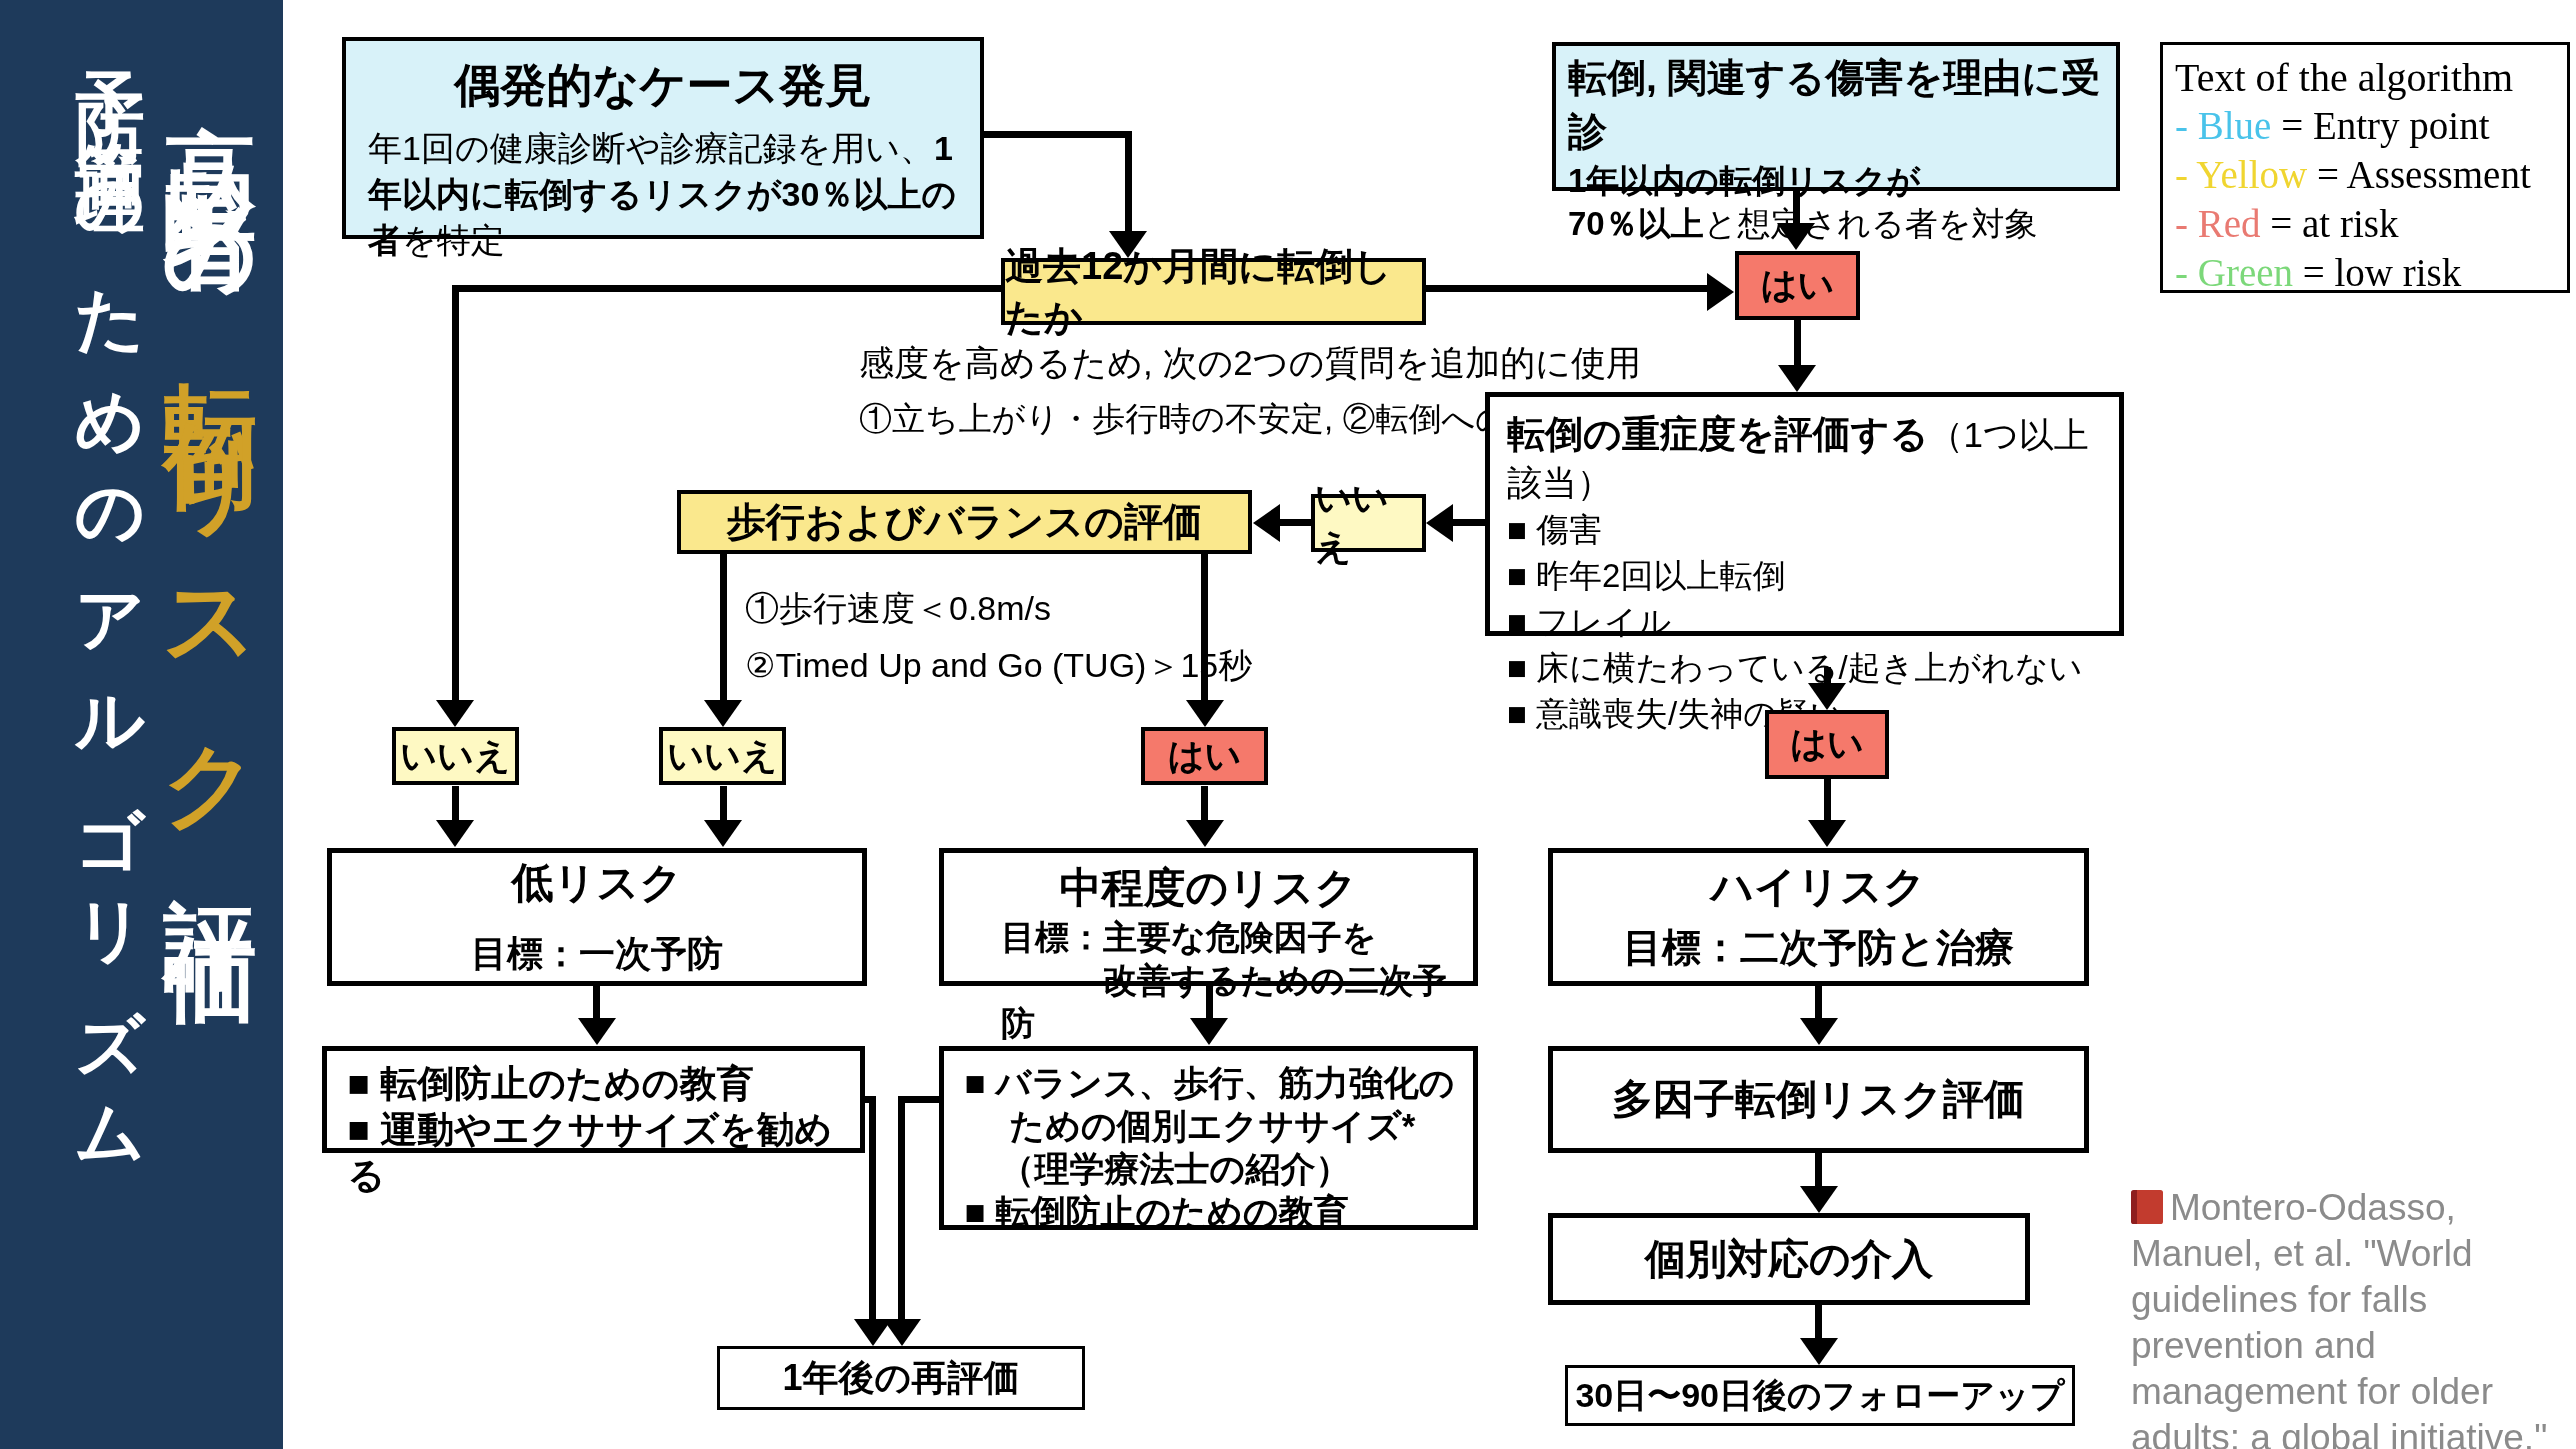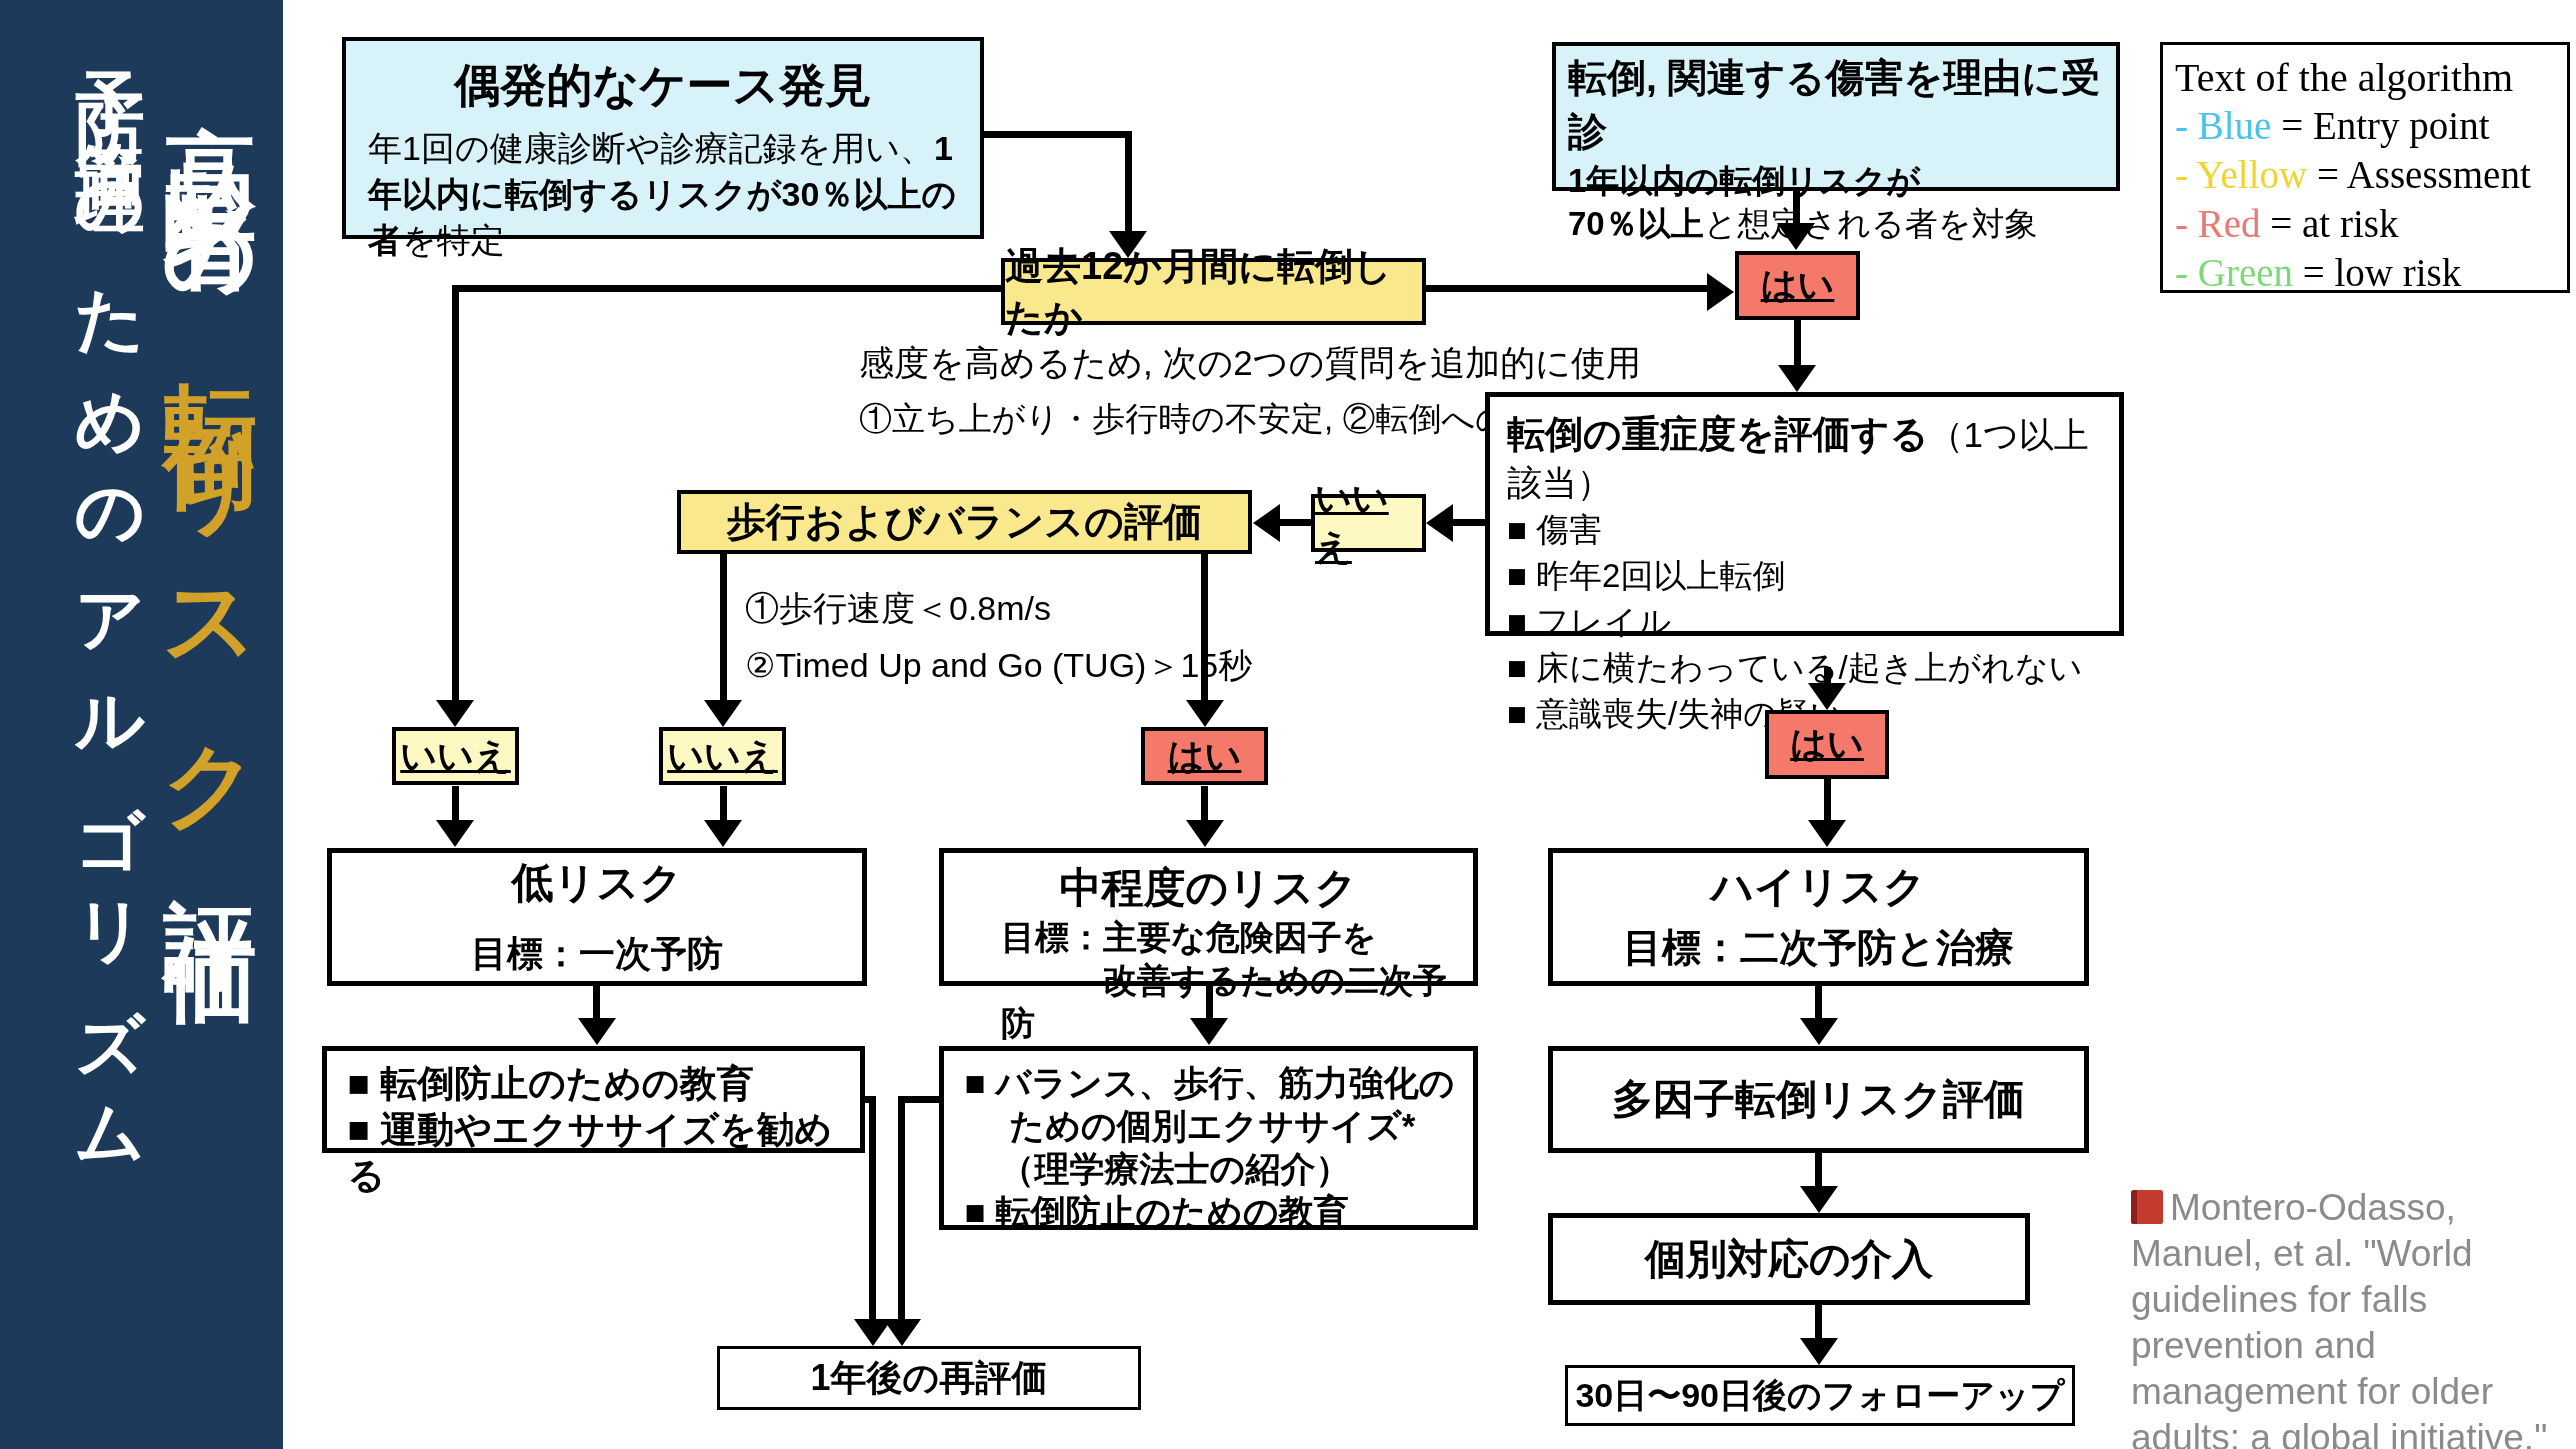--- a/index.html
+++ b/index.html
@@ -7,21 +7,21 @@
          font-family:"Liberation Sans",sans-serif;color:#000;}
   
   .sidebar{position:absolute;left:0;top:0;width:283px;height:1449px;background:#1E3A5B;
            writing-mode:vertical-rl;display:block;box-sizing:border-box;padding-right:26px;}
   .side-col{color:#fff;font-weight:bold;line-height:1;}
   .side-title{font-size:93px;letter-spacing:39px;padding-top:47px;margin-left:19px;}
   .side-sub{font-size:69px;letter-spacing:24px;padding-top:15.5px;margin-left:8.6px;}
   
   .box{position:absolute;box-sizing:border-box;background:#fff;border:5.2px solid #000;}
   .tag{position:absolute;box-sizing:border-box;border:4.3px solid #000;display:flex;
-       align-items:center;justify-content:center;font-weight:bold;font-size:36px;text-decoration:underline;}
+       align-items:center;justify-content:center;font-weight:bold;font-size:36px;}
   .tag.yes{background:#F5796B;}
   .tag.no{background:#fef9c3;}
   .blue{background:#D8F2F9;border-width:4.3px;}
   .yellow{background:#FAE88D;border-width:4.3px;display:flex;align-items:center;justify-content:center;
           font-weight:bold;font-size:39px;}
   .center-col{display:flex;flex-direction:column;align-items:center;justify-content:center;text-align:center;}
   
   .hline,.vline{position:absolute;background:#000;}
   .hline{height:6.9px;} .vline{width:6.9px;}
   .a-down{position:absolute;width:0;height:0;border-left:19px solid transparent;
@@ -66,21 +66,21 @@
   #high-risk .t{font-size:42px;font-weight:bold;}
   #high-risk .g{font-size:39px;font-weight:bold;margin-top:5.2px;}
   #edu{left:322px;top:1046px;width:543px;height:107px;padding:10.3px 0 0 20.6px;}
   #edu .li{font-size:37px;line-height:46px;font-weight:bold;}
   #ex{left:939px;top:1046px;width:539px;height:184px;padding:10.3px 0 0 20.6px;}
   #ex .li{font-size:35px;line-height:43px;font-weight:bold;}
   #multi{left:1548px;top:1046px;width:541px;height:107px;font-size:41px;font-weight:bold;
          display:flex;align-items:center;justify-content:center;}
   #interv{left:1548px;top:1213px;width:482px;height:92px;font-size:41px;font-weight:bold;
           display:flex;align-items:center;justify-content:center;}
-  #reassess{left:717px;top:1346px;width:424px;height:64px;border-width:3.4px;font-size:36px;font-weight:bold;
+  #reassess{left:717px;top:1346px;width:368px;height:64px;border-width:3.4px;font-size:36px;font-weight:bold;
             display:flex;align-items:center;justify-content:center;}
   #followup{left:1565px;top:1365px;width:510px;height:61px;border-width:3.4px;font-size:34px;font-weight:bold;
             display:flex;align-items:center;justify-content:center;}
   #citation{position:absolute;left:2131px;top:1185px;width:440px;font-size:37px;line-height:46px;color:#8B8B8B;}
   .book{display:inline-block;width:26px;height:34px;background:#C23B2E;border-left:6.9px solid #8E1F1F;
         border-radius:2.6px;vertical-align:-4.3px;margin-right:6.9px;}
 </style>
 </head>
 <body>
 

